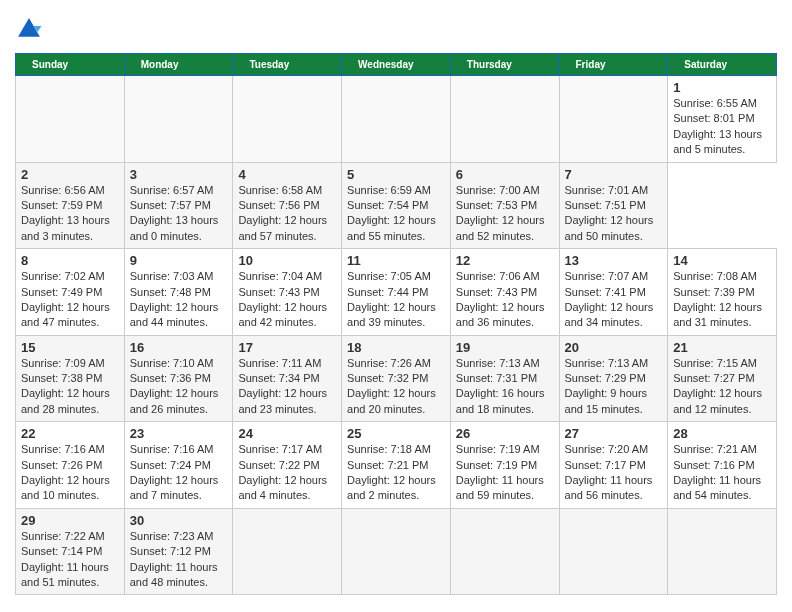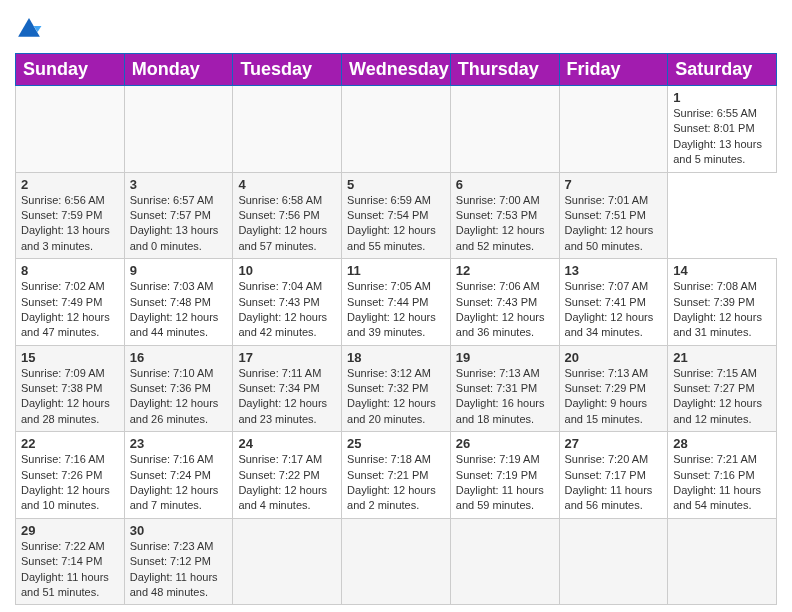--- a/index.html
+++ b/index.html
@@ -49,25 +49,25 @@
     .location {
       font-size: 14px;
       color: #555;
     }
     table {
       width: 100%;
       border-collapse: collapse;
       table-layout: fixed;
     }
     th {
-      background-color: #a21caf;
+      background-color: #15803d;
       color: #fff;
       text-align: left;
-      padding: 5px 7px;
-      font-size: 18px;
+      padding: 5px 16px;
+      font-size: 10px;
       font-weight: bold;
       border: 1px solid #1565c0;
     }
     td {
       vertical-align: top;
       padding: 4px 5px;
       border: 1px solid #ccc;
       font-size: 9.5px;
       color: #333;
       background: #fff;
@@ -271,21 +271,21 @@
             <span class="day-num">17</span>
           <div class="day-info">
             <span>Sunrise: 7:11 AM</span><br>
             <span>Sunset: 7:34 PM</span><br>
             <span>Daylight: 12 hours and 23 minutes.</span>
           </div>
           </td>
           <td>
             <span class="day-num">18</span>
           <div class="day-info">
-            <span>Sunrise: 3:12 AM</span><br>
+            <span>Sunrise: 7:26 AM</span><br>
             <span>Sunset: 7:32 PM</span><br>
             <span>Daylight: 12 hours and 20 minutes.</span>
           </div>
           </td>
           <td>
             <span class="day-num">19</span>
           <div class="day-info">
             <span>Sunrise: 7:13 AM</span><br>
             <span>Sunset: 7:31 PM</span><br>
             <span>Daylight: 16 hours and 18 minutes.</span>

